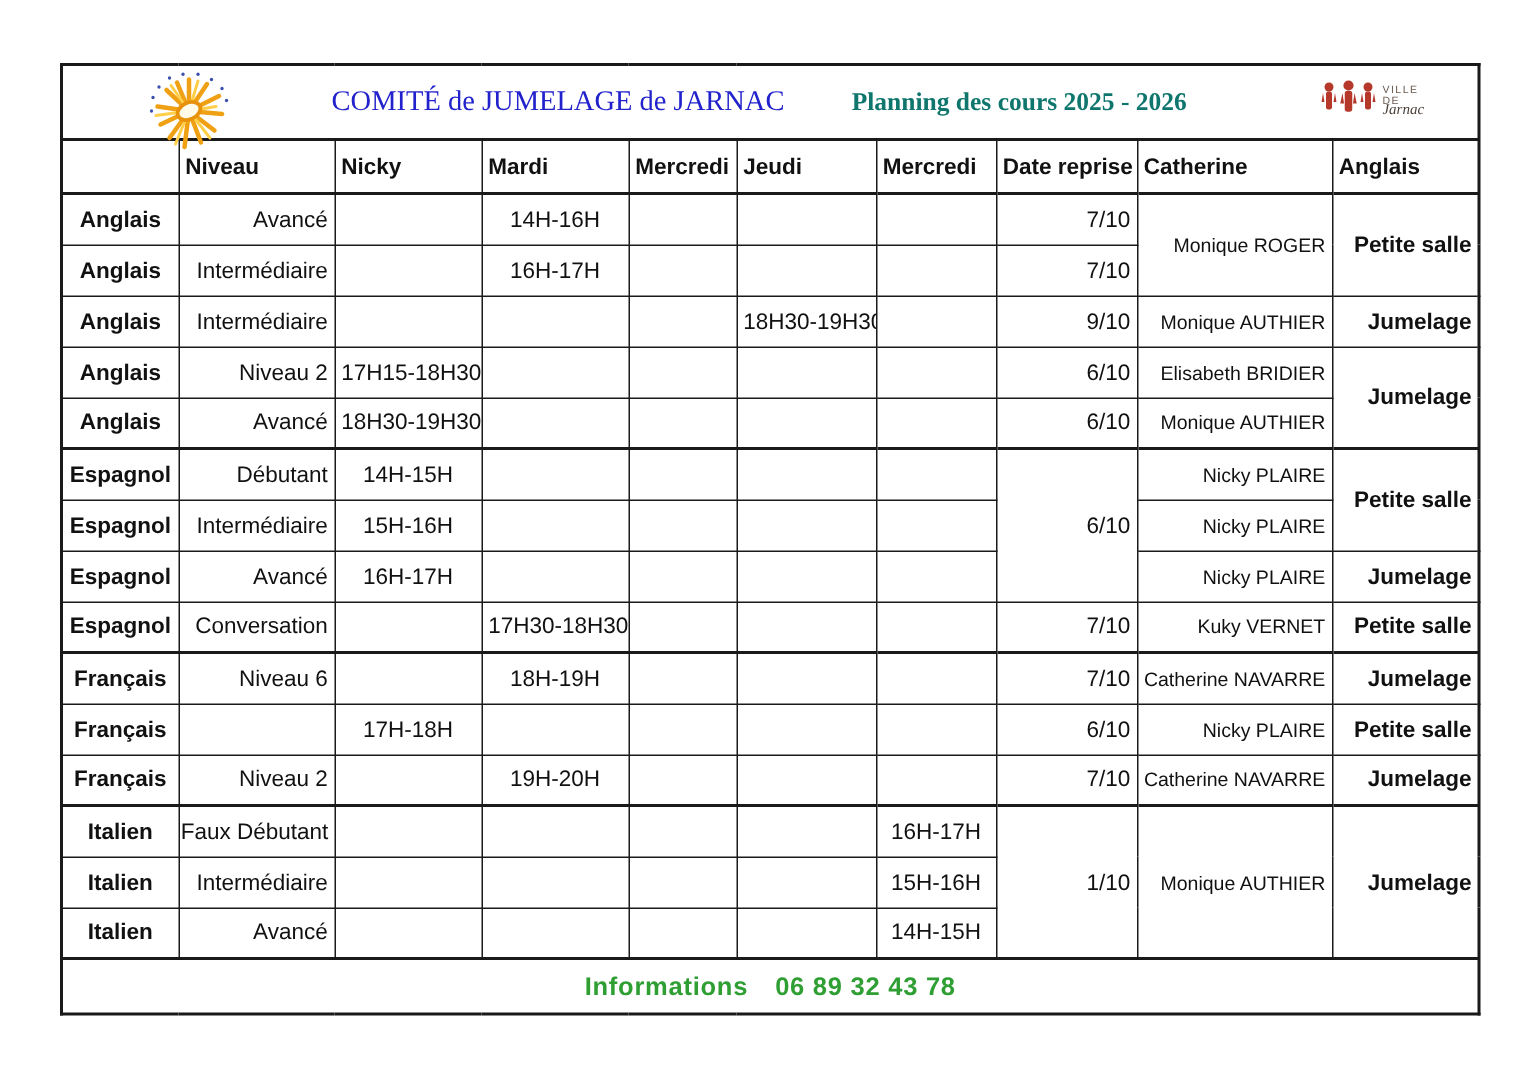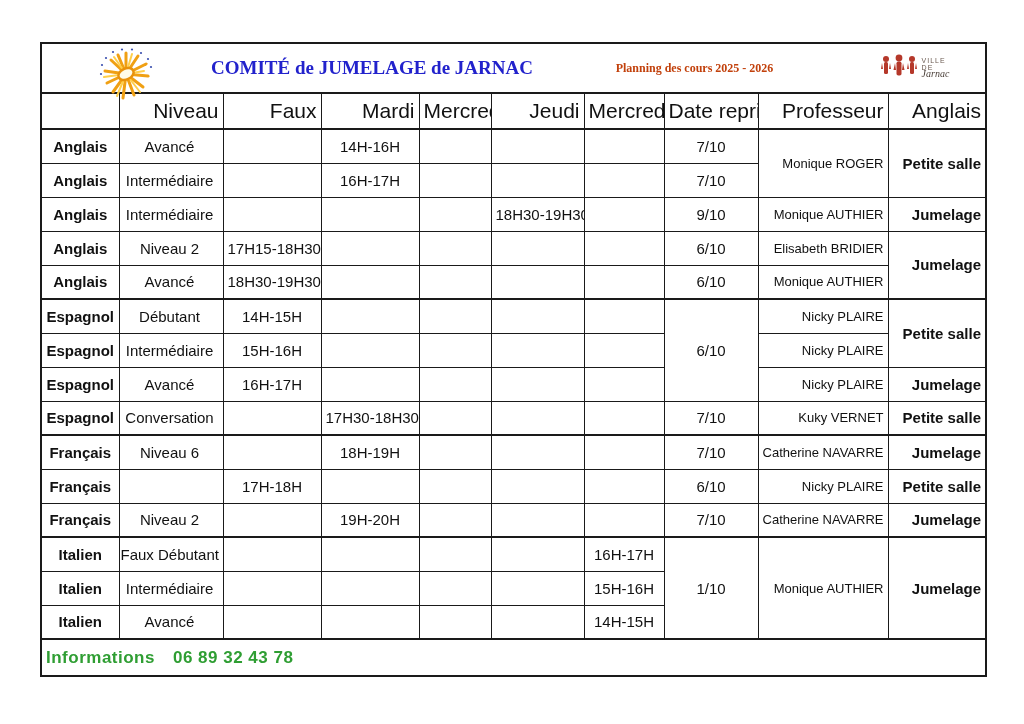--- a/index.html
+++ b/index.html
@@ -12,34 +12,34 @@
   table{
     border-collapse:collapse;table-layout:fixed;width:945px;
     border:2.8px solid #1a1a1a;
   }
   td,th{
     border:1.6px solid #1a1a1a;
     padding:0 4px;overflow:hidden;white-space:nowrap;
     font-size:15px;vertical-align:middle;
   }
   tr.title-row td{border-bottom:2px solid #1a1a1a;height:48px;position:relative;overflow:visible;}
-  tr.header-row th{border-bottom:2.6px solid #1a1a1a;height:34px;font-weight:normal;text-align:right;font-size:21px;}
+  tr.header-row th{border-bottom:2.6px solid #1a1a1a;height:34px;font-weight:bold;text-align:left;font-size:15px;}
   tr.data-row{height:34px;}
   tr.sec td{border-top:2.6px solid #1a1a1a;}
-  tr.footer-row td{border-top:2.6px solid #1a1a1a;height:35px;}
+  tr.footer-row td{border-top:2.6px solid #1a1a1a;height:35px;text-align:center;}
   .lang{font-weight:bold;text-align:center;}
-  .niveau{text-align:center;padding-left:1px;}
+  .niveau{text-align:right;padding-left:1px;}
   .time{text-align:center;}
-  .date{text-align:center;}
+  .date{text-align:right;}
   .prof{text-align:right;font-size:13px;}
   .salle{font-weight:bold;text-align:right;}
   
   .t-abs{position:absolute;top:0;height:48px;display:flex;align-items:center;justify-content:center;}
-  .main-title{left:150px;width:360px;font-family:"Liberation Serif",serif;font-weight:bold;font-size:19px;color:#2222cc;}
-  .sub-title{left:520px;width:265px;font-family:"Liberation Serif",serif;font-weight:bold;font-size:12px;color:#c2410c;}
+  .main-title{left:150px;width:360px;font-family:"Liberation Serif",serif;font-weight:normal;font-size:19px;color:#2222cc;}
+  .sub-title{left:505px;width:265px;font-family:"Liberation Serif",serif;font-weight:bold;font-size:17px;color:#0f766e;}
   .logo-left{left:52px;top:3px;width:64px;height:56px;z-index:5;}
   .logo-right{left:805px;width:135px;gap:4px;}
   .vdj-text{display:flex;flex-direction:column;align-items:flex-start;line-height:1;}
   .vdj-small{font-size:7px;letter-spacing:1px;color:#6a5a50;}
   .vdj-script{font-family:"Liberation Serif",serif;font-style:italic;font-size:10px;color:#4a3f38;margin-top:-2px;}
   .footer-text{color:#2f9e33;font-weight:bold;font-size:17px;letter-spacing:.5px;}
   .footer-text .gap{display:inline-block;width:18px;}
 </style>
 </head>
 <body>
@@ -126,27 +126,27 @@
             <span class="vdj-small">DE</span>
             <span class="vdj-script">Jarnac</span>
           </span>
         </div>
       </td>
     </tr>
 
     <tr class="header-row">
       <th></th>
       <th>Niveau</th>
-      <th>Faux</th>
+      <th>Nicky</th>
       <th>Mardi</th>
       <th>Mercredi</th>
       <th>Jeudi</th>
       <th>Mercredi</th>
       <th>Date reprise</th>
-      <th>Professeur</th>
+      <th>Catherine</th>
       <th>Anglais</th>
     </tr>
 
     <tr class="data-row">
       <td class="lang">Anglais</td>
       <td class="niveau">Avancé</td>
       <td class="time"></td>
       <td class="time">14H-16H</td>
       <td class="time"></td>
       <td class="time"></td>

